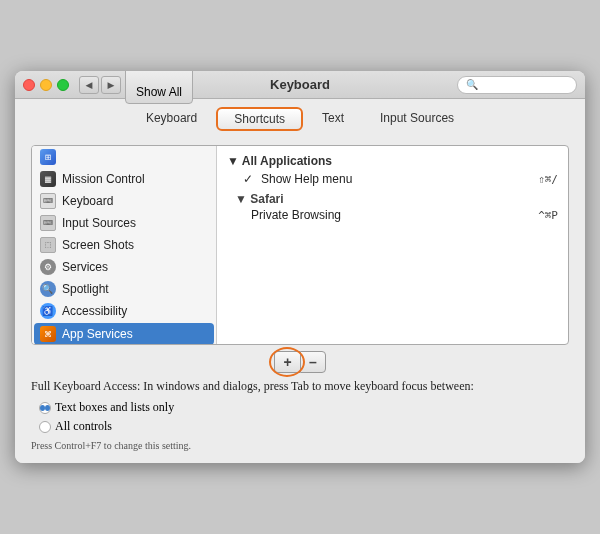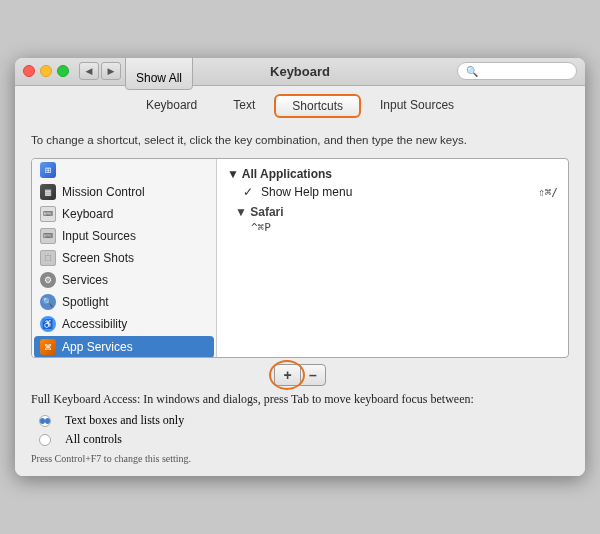--- a/index.html
+++ b/index.html
@@ -255,21 +255,21 @@
     }
     .radio-group {
       display: flex;
       flex-direction: column;
       gap: 4px;
       margin-left: 8px;
     }
     .radio-row {
       display: flex;
       align-items: center;
-      gap: 14px;
+      gap: 4px;
       cursor: pointer;
     }
     .radio-btn {
       width: 12px;
       height: 12px;
       border-radius: 50%;
       border: 1px solid #aaa;
       background: white;
       display: flex;
       align-items: center;
@@ -308,27 +308,26 @@
     </div>
     <button class="show-all-btn">Show All</button>
     <span class="title-text">Keyboard</span>
     <div class="search-box">
       <span style="font-size:10px;color:#aaa;">🔍</span>
     </div>
   </div>
 
   <div class="tabs-bar">
     <div class="tab">Keyboard</div>
+    <div class="tab active">Shortcuts</div>
     <div class="tab">Text</div>
-    <div class="tab active">Shortcuts</div>
     <div class="tab">Input Sources</div>
   </div>
 
   <div class="content-area">
-    <p class="instruction-text">To change a shortcut, select it, click the key combination, and then type the new keys.</p>
 
     <div class="main-panel">
 
       <div class="left-panel">
         <div class="left-item">
           <div class="item-icon icon-launchpad">⊞</div>
         </div>
         <div class="left-item">
           <div class="item-icon icon-mission">▦</div>
           <span>Mission Control</span>
@@ -366,20 +365,21 @@
       <div class="right-panel right-panel-wrapper">
         <div class="section-header">▼ All Applications</div>
         <div class="shortcut-row">
           <span class="checkmark">✓</span>
           <span class="shortcut-label">Show Help menu</span>
           <span class="shortcut-keys">⇧⌘/</span>
         </div>
         <div class="sub-section">
           <div class="sub-header">▼ Safari</div>
           <div class="sub-row">
+            <span class="shortcut-label" style="flex:1;">Private Browsing</span>
             <span class="shortcut-keys">^⌘P</span>
           </div>
         </div>
       </div>
     </div>
 
     <div class="controls-row">
       <div style="position:relative;">
         <div class="ctrl-btn">+</div>
         <div style="position:absolute;width:36px;height:30px;border:2px solid #e87020;border-radius:50%;top:-4px;left:-5px;pointer-events:none;"></div>

